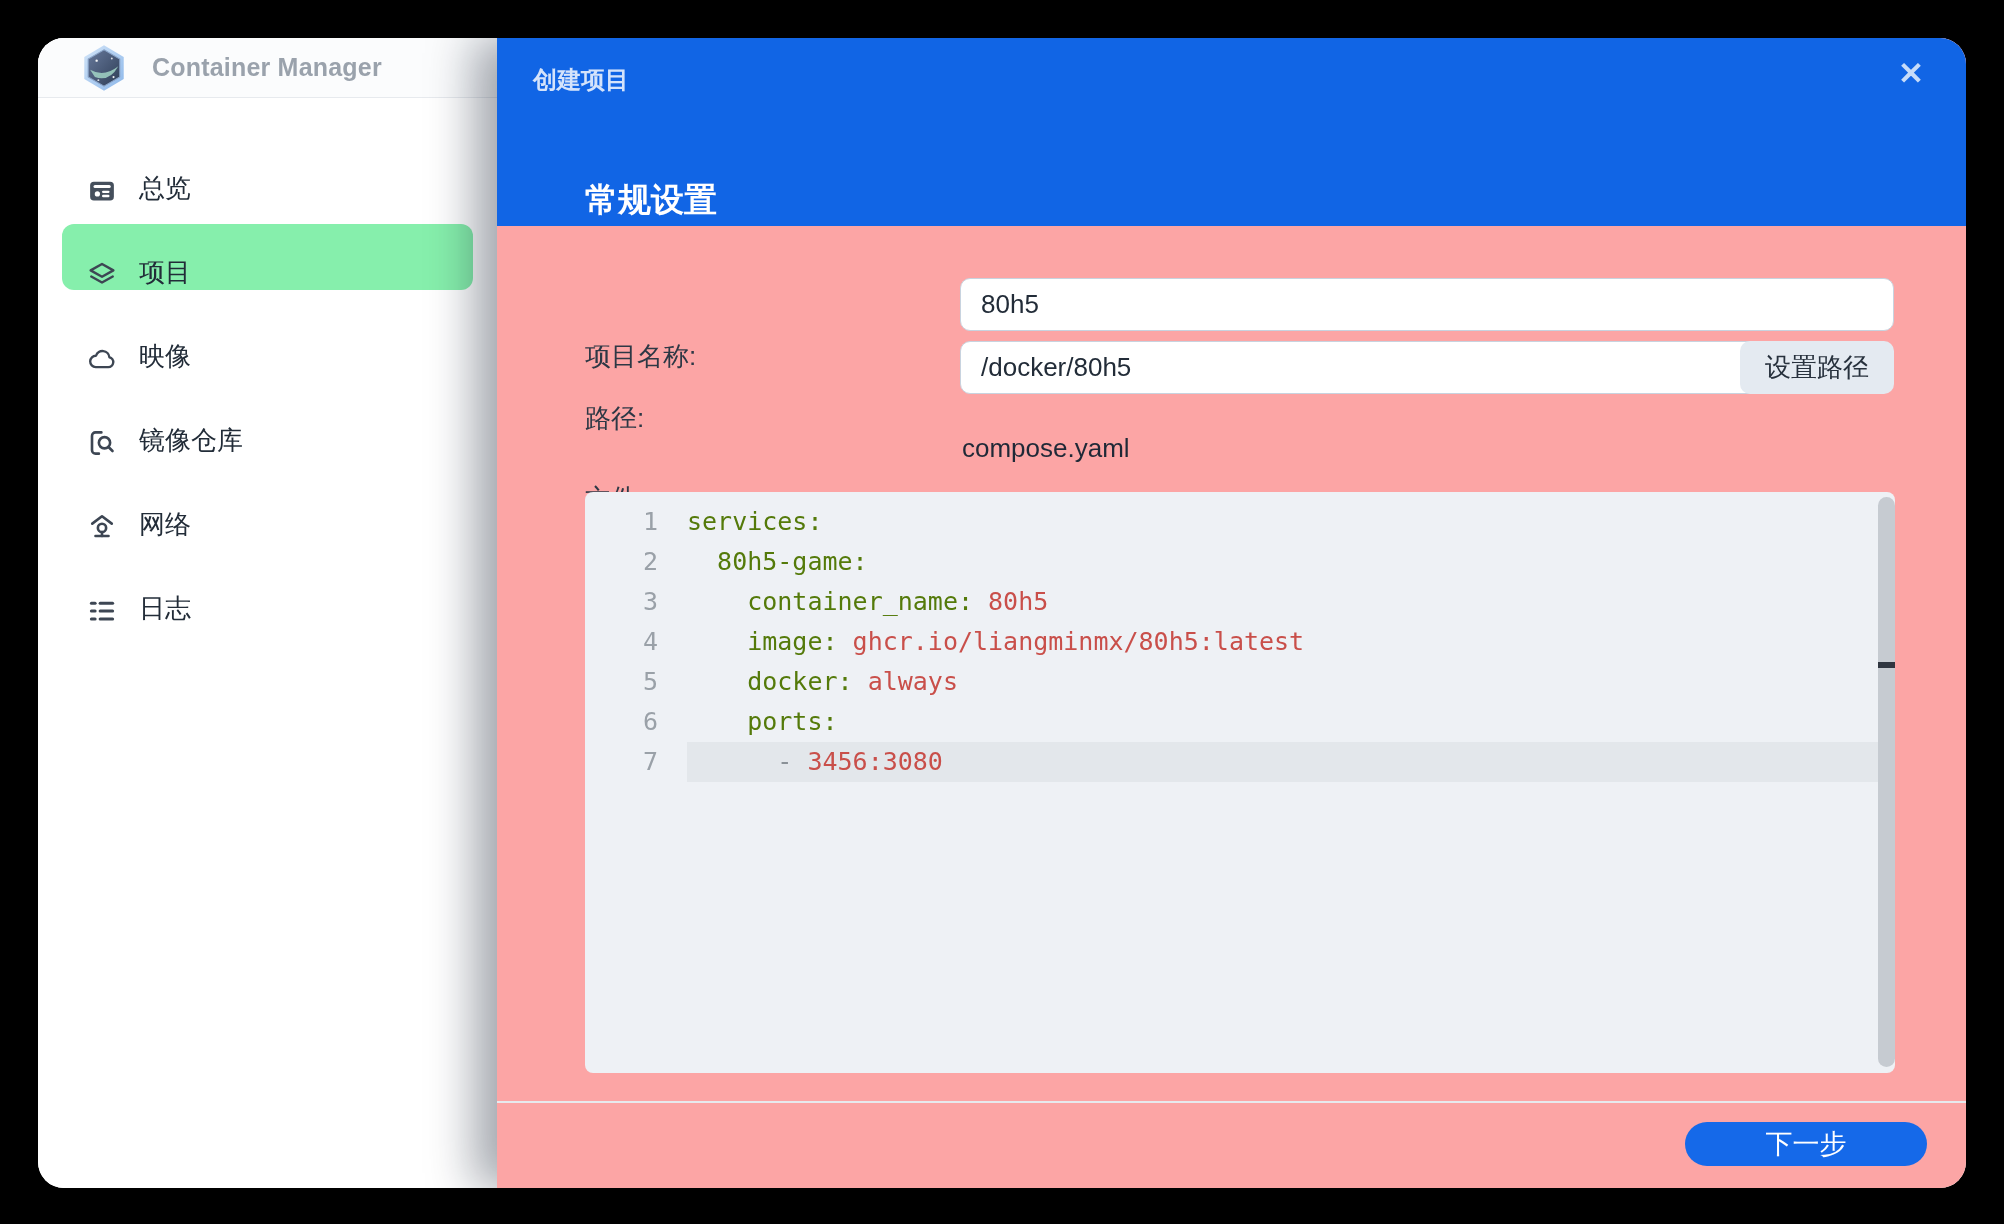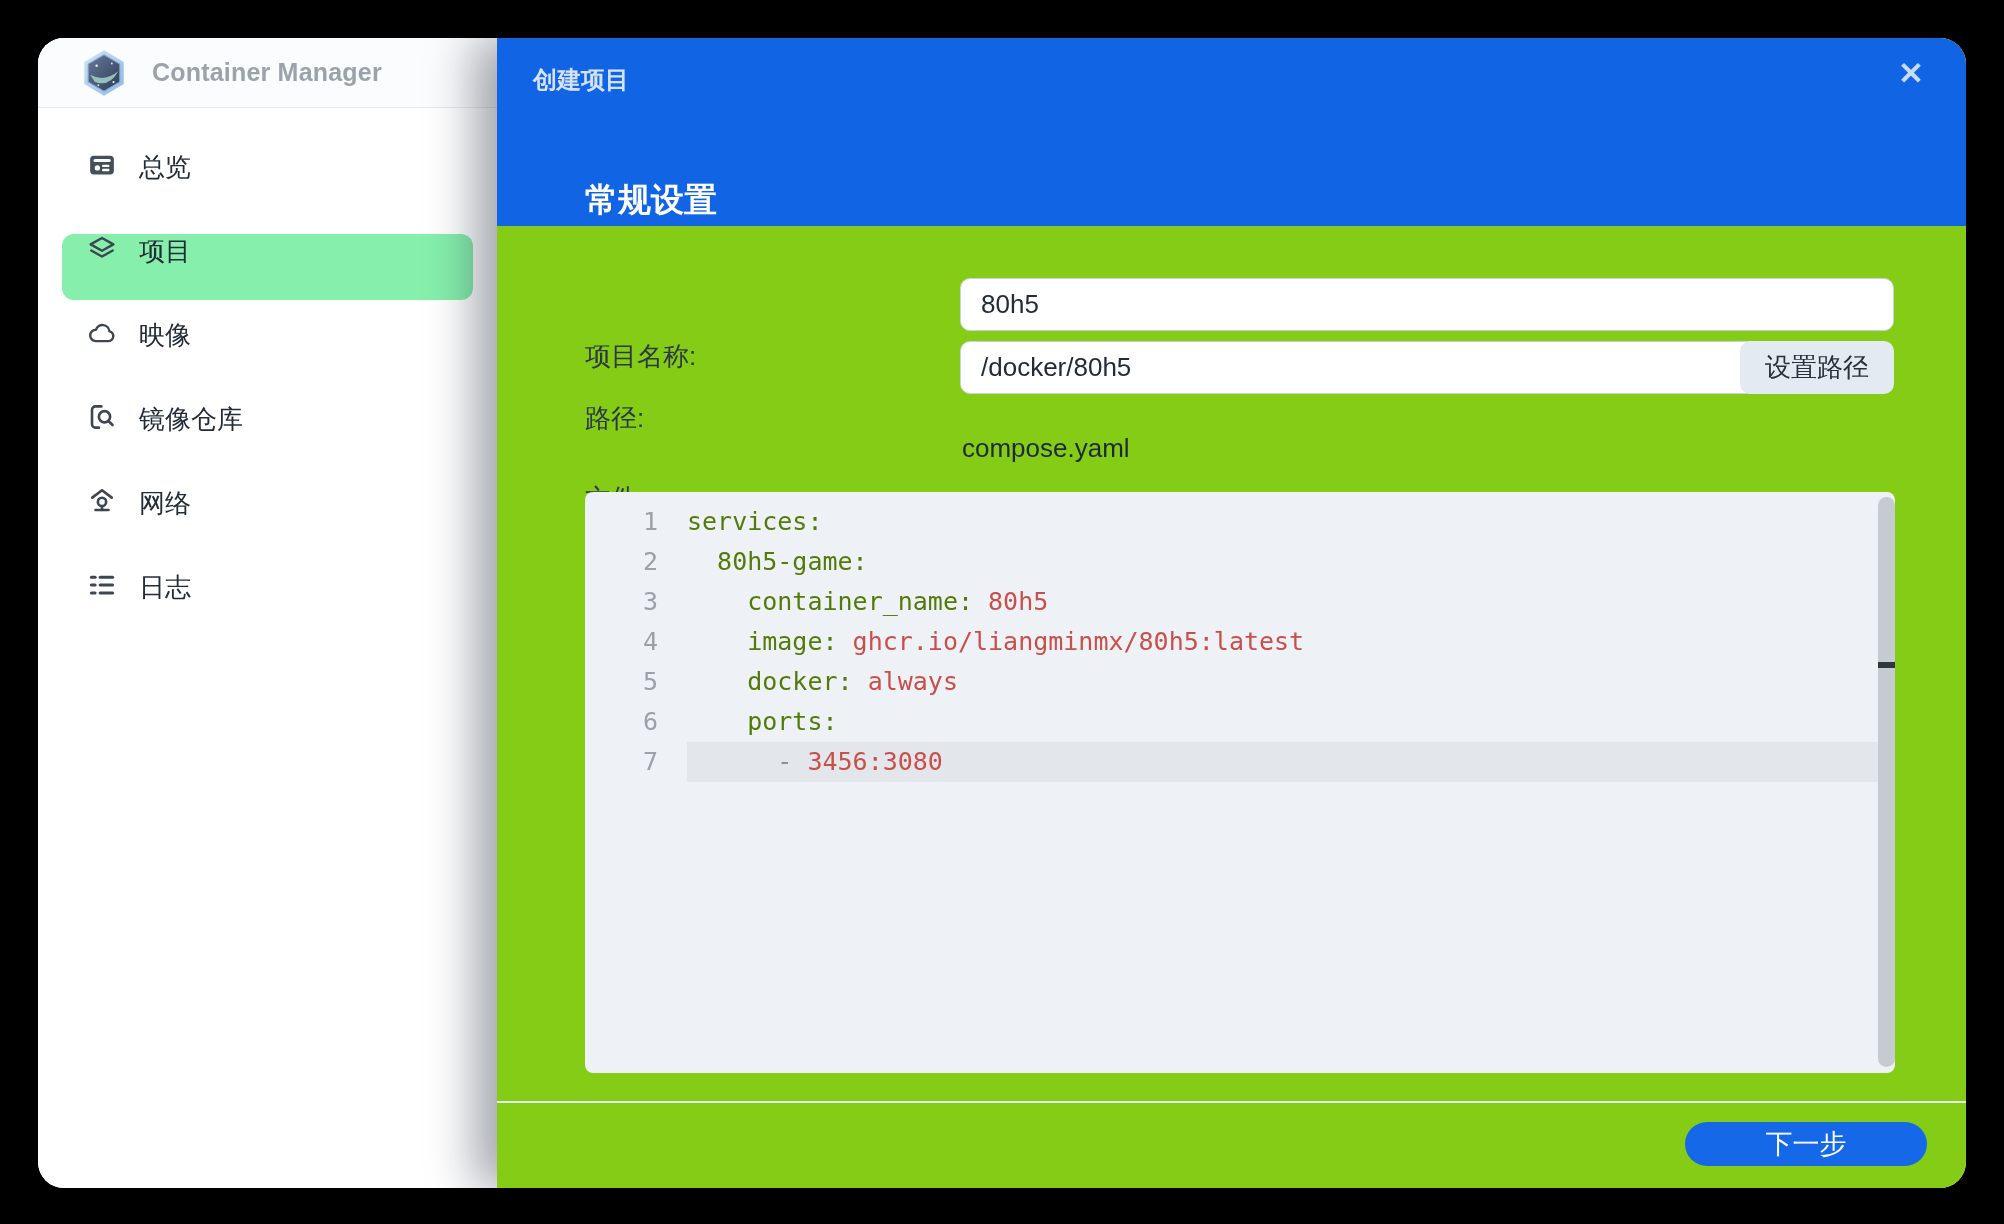--- a/index.html
+++ b/index.html
@@ -4,36 +4,36 @@
 <style>
   html,body{margin:0;padding:0;background:#000;width:2004px;height:1224px;
     font-family:"Liberation Sans",sans-serif;-webkit-font-smoothing:antialiased;}
   *{box-sizing:border-box;}
 
   .window{position:absolute;left:38px;top:38px;width:1928px;height:1150px;
     background:#fff;border-radius:26px;overflow:hidden;}
 
   
   .sidebar{position:absolute;left:0;top:0;bottom:0;width:459px;background:#fff;}
-  .sb-header{height:70px;display:flex;align-items:center;gap:20px;padding-left:38px;
+  .sb-header{height:60px;display:flex;align-items:center;gap:20px;padding-left:38px;
     background:#fbfcfd;border-bottom:1px solid #e7eaee;}
   .logo{width:56px;height:52px;flex:0 0 auto;}
   .app-title{font-size:25px;font-weight:700;color:#9aa2ac;letter-spacing:.2px;}
 
   .sb-menu{padding-top:42px;}
   .sb-item{height:66px;margin:0 24px 18px 24px;border-radius:12px;display:flex;
-    align-items:flex-start;gap:22px;padding-left:25px;cursor:pointer;}
+    align-items:flex-end;gap:22px;padding-left:25px;cursor:pointer;}
   .sb-item.active{background:#86efac;}
   .sb-icon{width:30px;height:30px;flex:0 0 auto;display:flex;align-items:center;justify-content:center;}
   .sb-icon svg{width:30px;height:30px;stroke:#3d4653;stroke-width:1.9;fill:none;
     stroke-linecap:round;stroke-linejoin:round;}
   .sb-label{font-size:26px;color:#222c38;font-weight:500;}
 
   
-  .dialog{position:absolute;left:459px;top:0;right:0;bottom:0;background:#84cc16;
+  .dialog{position:absolute;left:459px;top:0;right:0;bottom:0;background:#fca5a5;
     box-shadow:-22px 0 44px rgba(8,18,38,.38);}
   .dlg-header{position:absolute;left:0;top:0;right:0;height:188px;background:#1165e5;}
   .dlg-title{position:absolute;left:36px;top:26px;font-size:24px;font-weight:600;
     color:rgba(255,255,255,.82);}
   .dlg-close{position:absolute;right:42px;top:20px;font-size:31px;font-weight:600;
     color:#c7dcf9;cursor:pointer;line-height:1;}
   .dlg-section{position:absolute;left:88px;top:140px;font-size:33px;font-weight:700;color:#fff;}
 
   .row-label{position:absolute;left:88px;font-size:26px;color:#2d3845;margin-top:48px;}
   .lbl-name{top:253px;}

